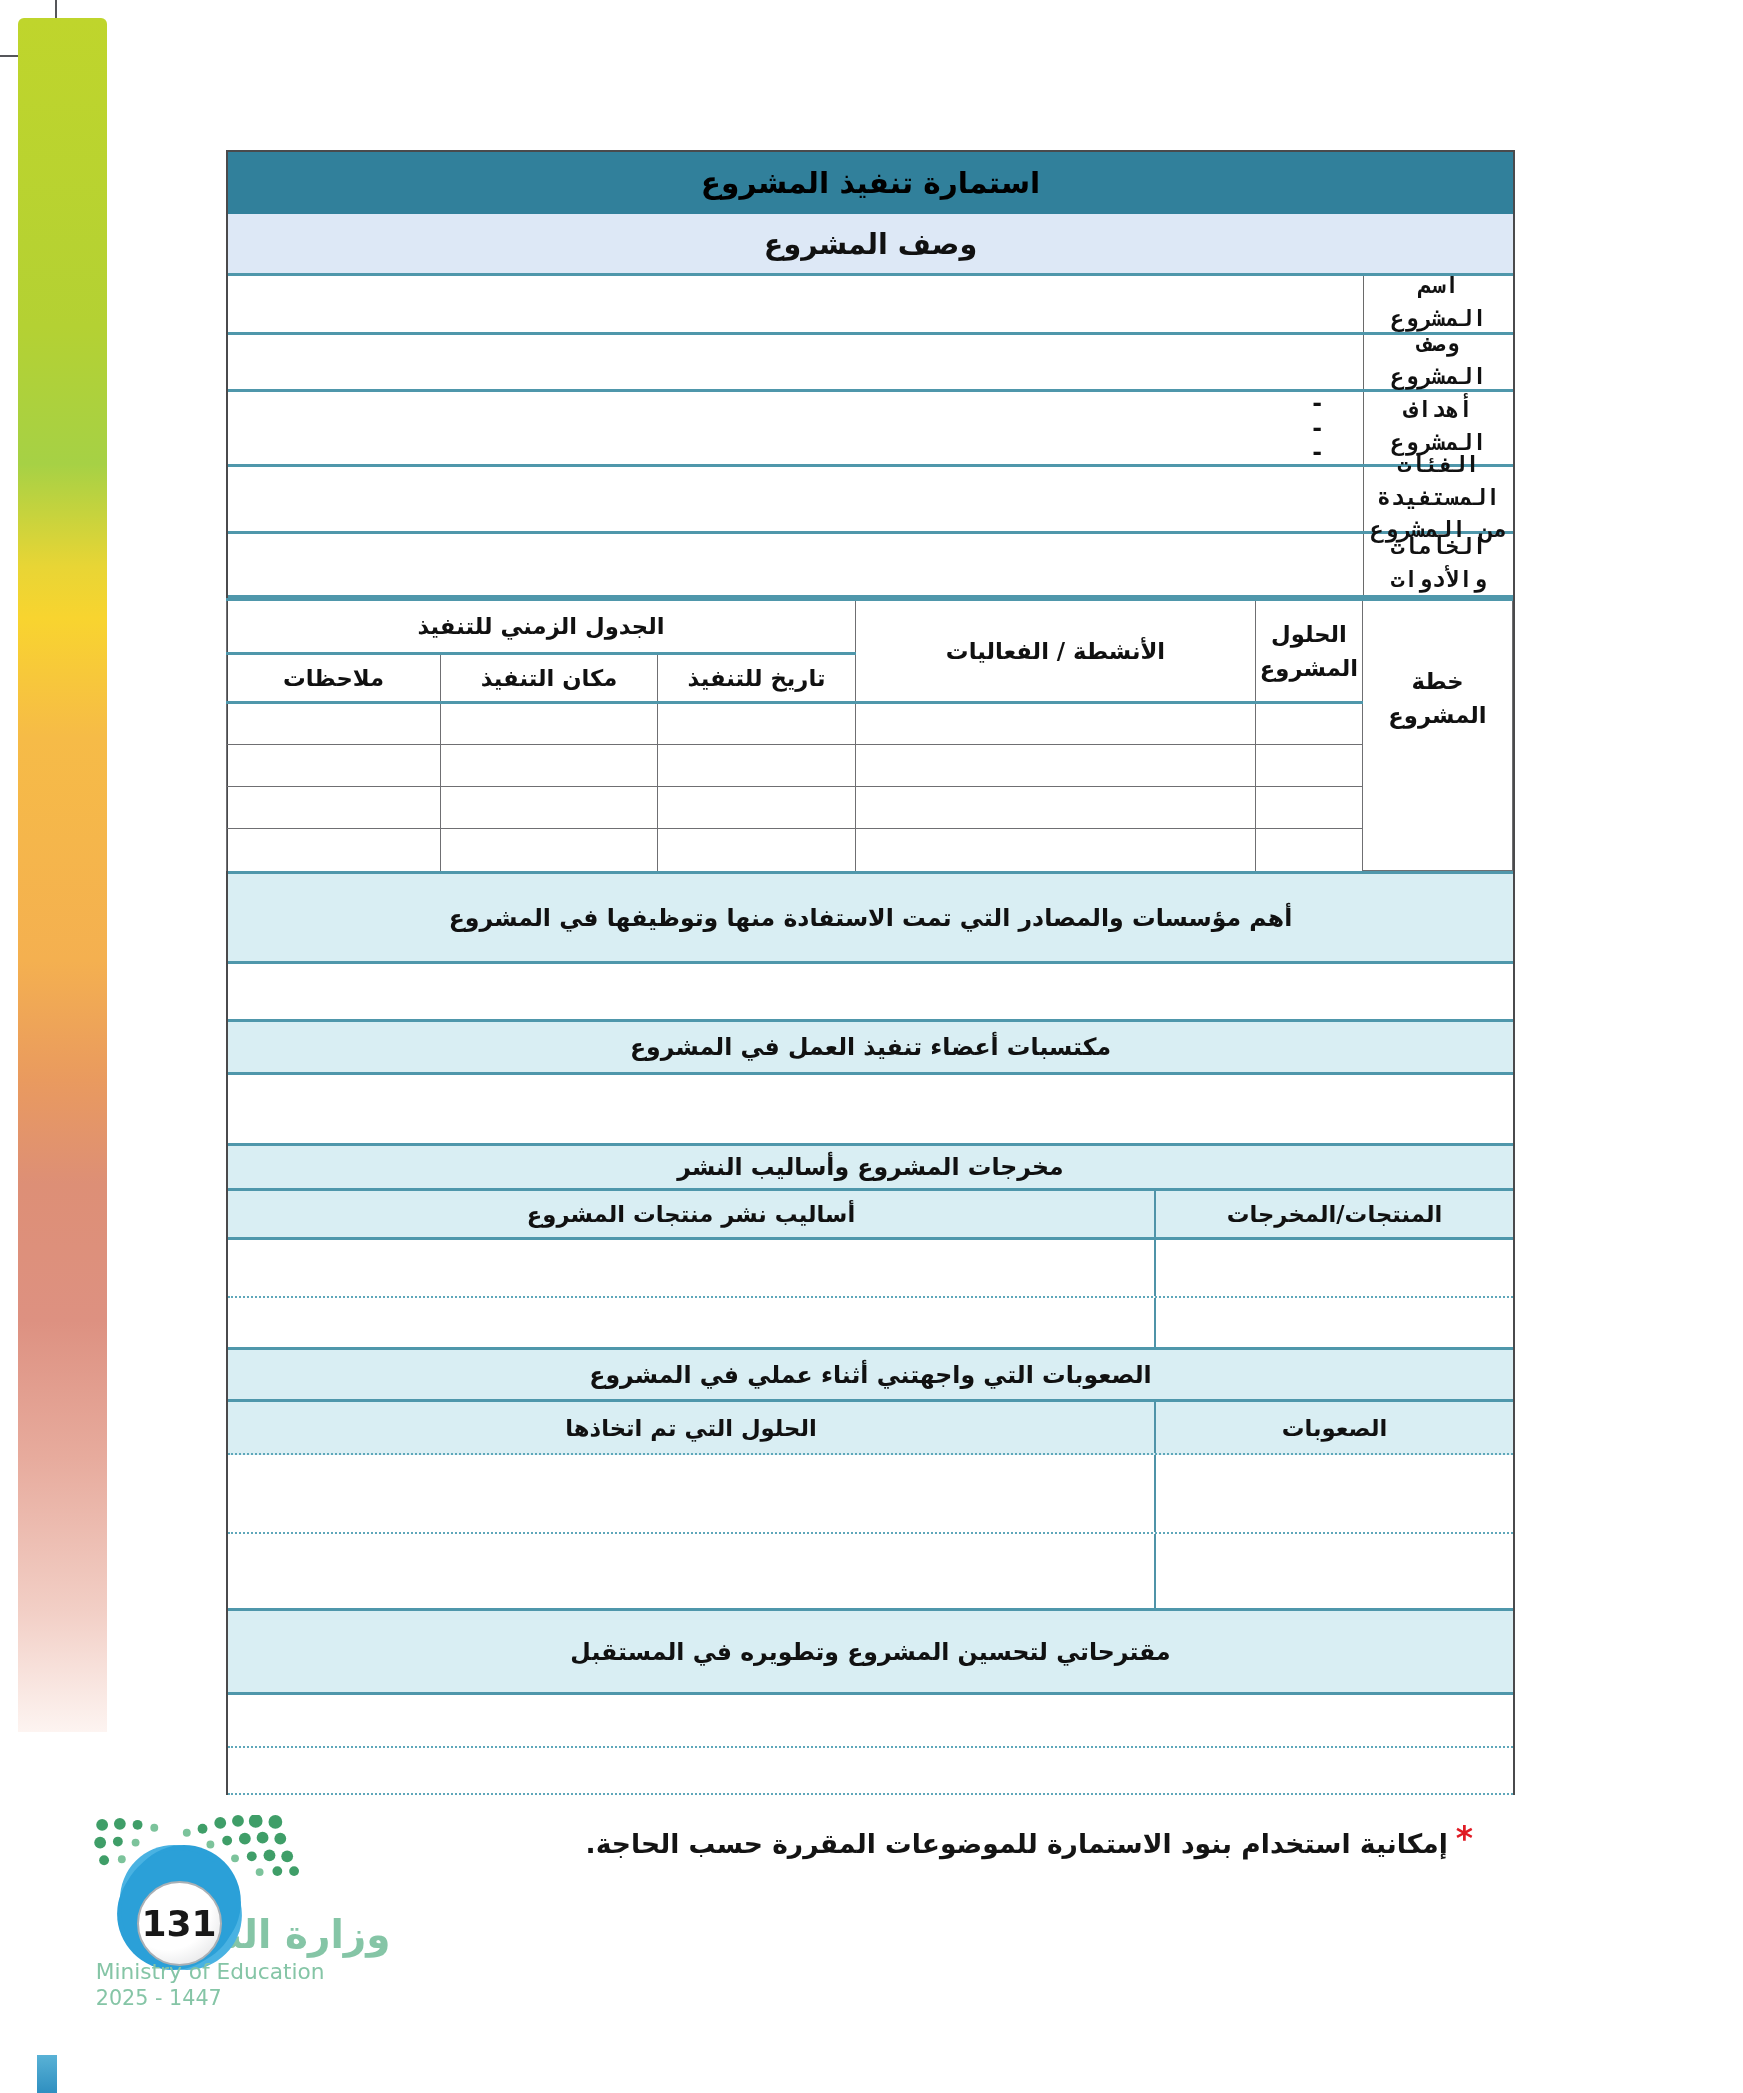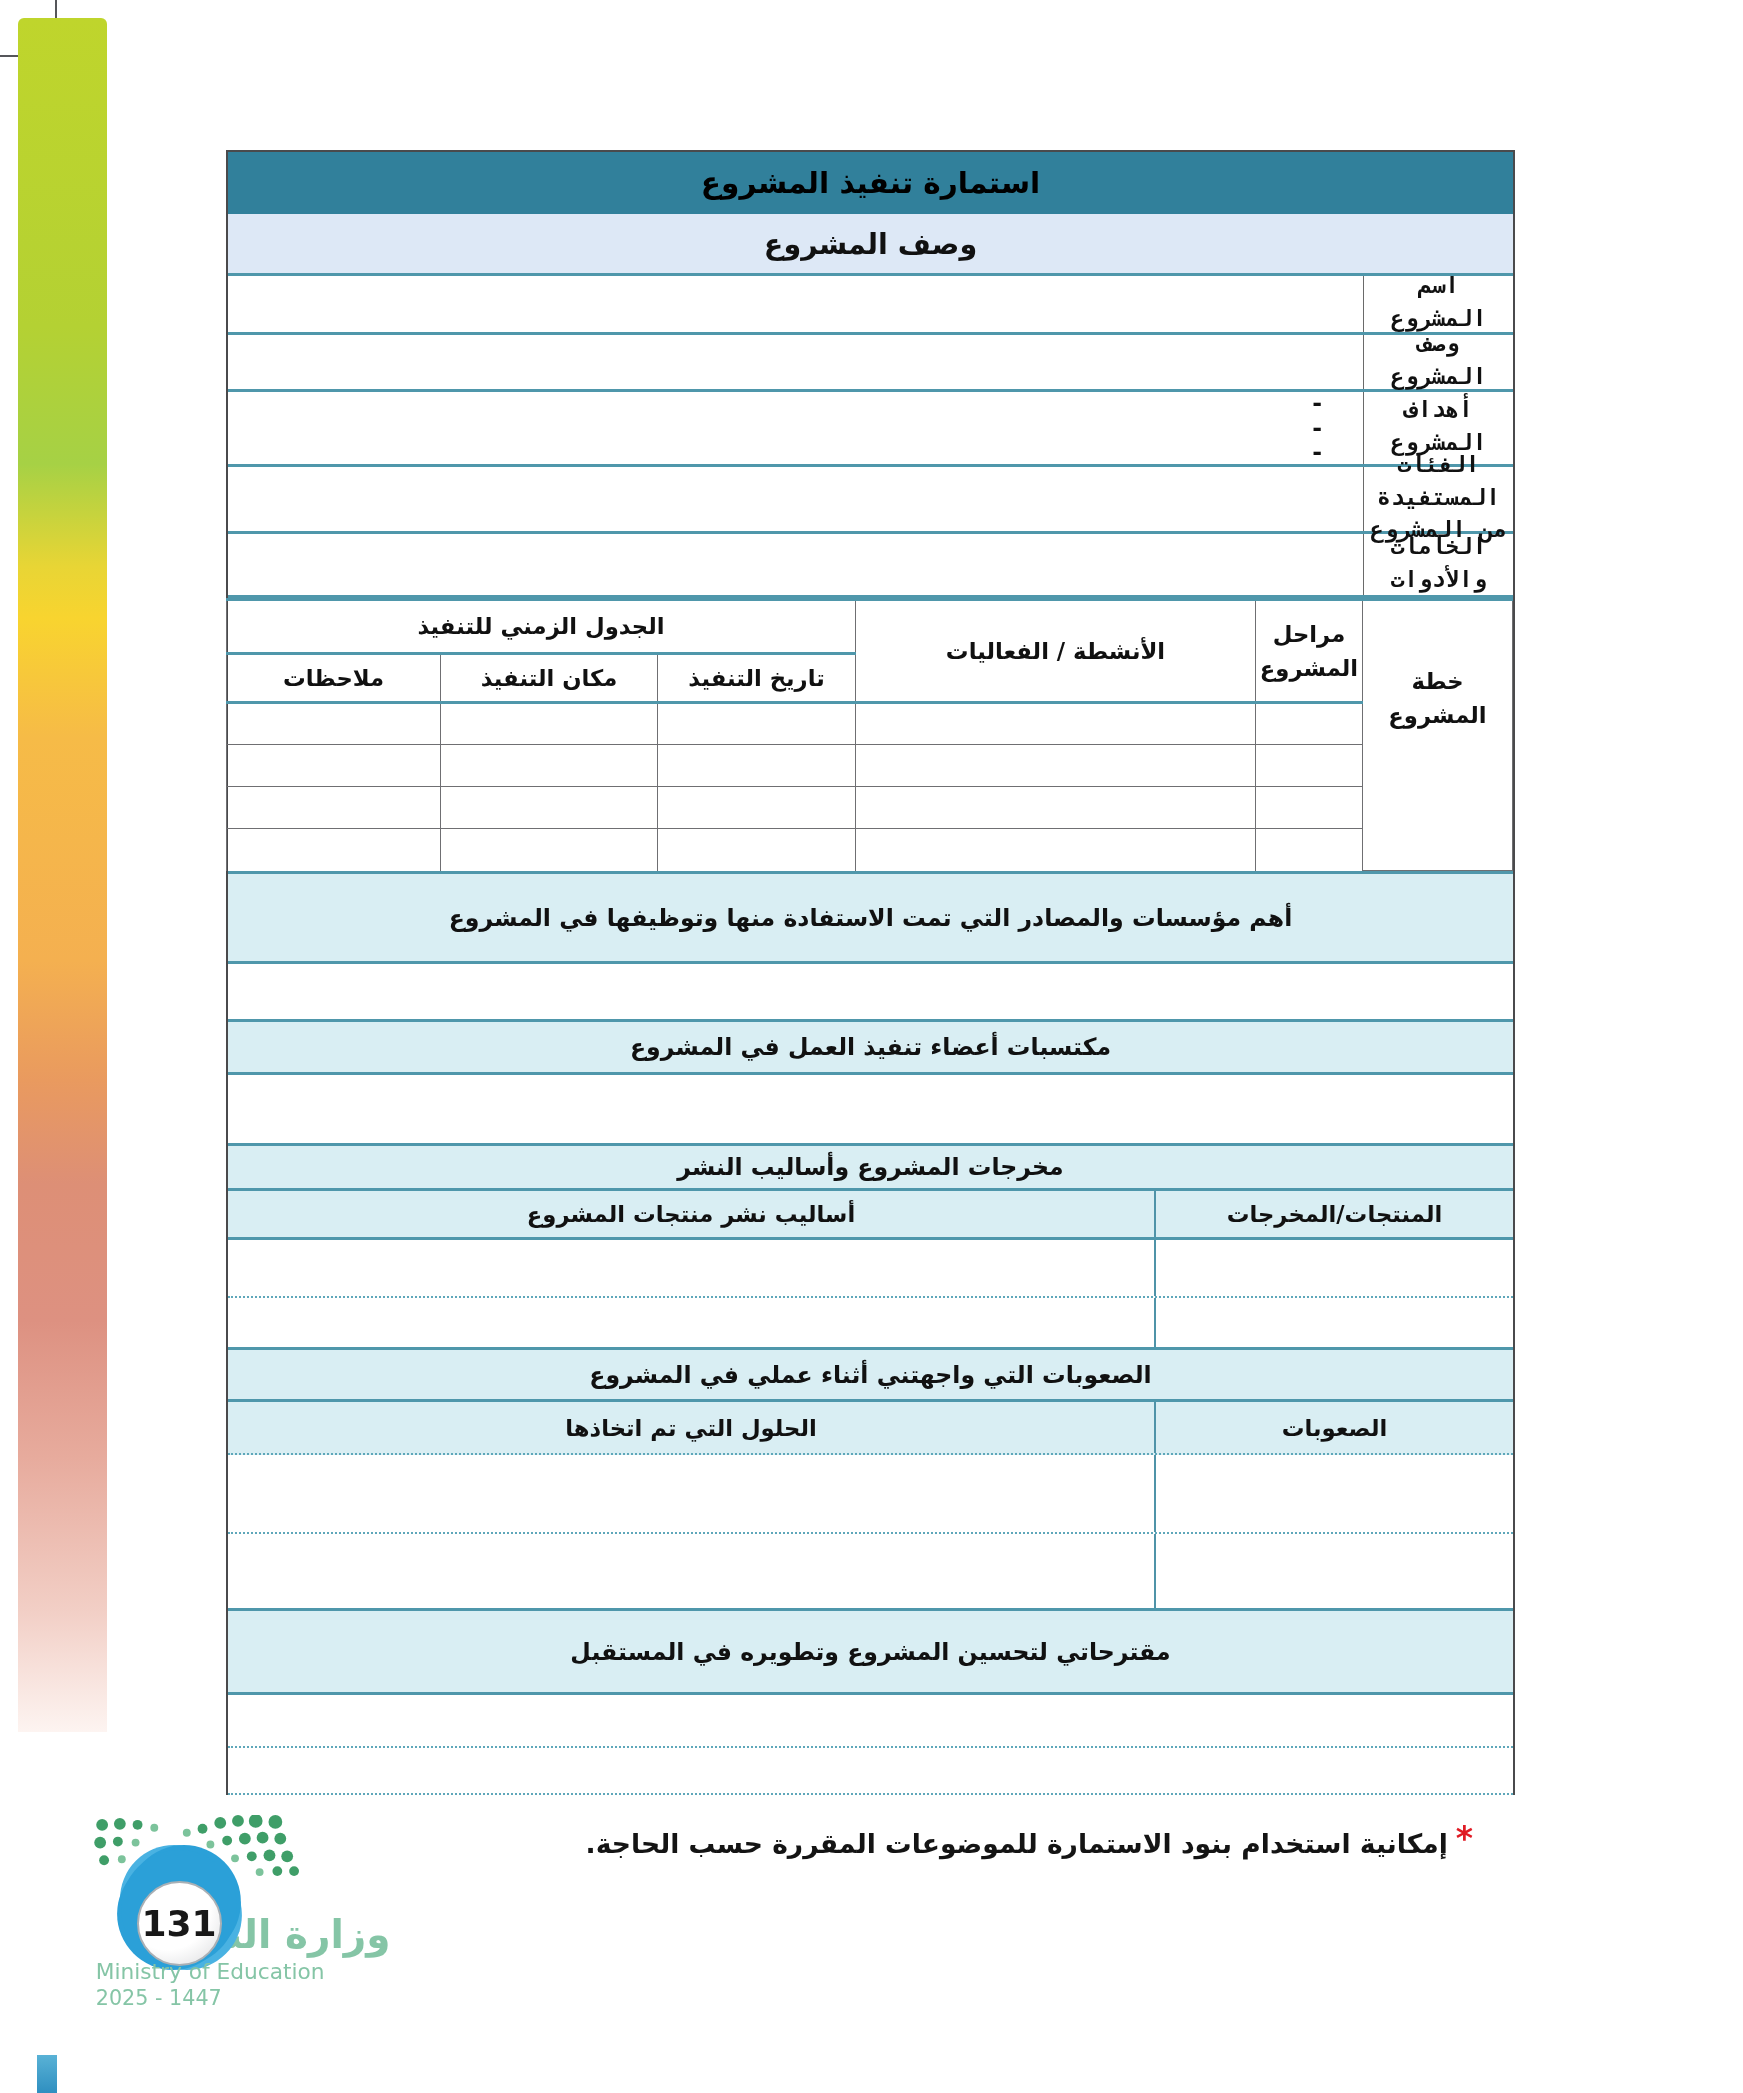--- a/index.html
+++ b/index.html
@@ -175,26 +175,26 @@
         <col style="width:150px">
           <col style="width:107px">
           <col style="width:400px">
         <col style="width:198px">
           <col style="width:217px">
           <col style="width:214px">
       </colgroup>
       <tbody>
           <tr class="h1">
         <td class="plan-label" rowspan="6">خطة المشروع</td>
-        <td rowspan="2" class="teal-under">مراحل المشروع</td>
+        <td rowspan="2" class="teal-under">الحلول المشروع</td>
         <td rowspan="2" class="teal-under">الأنشطة / الفعاليات</td>
         <td colspan="3" class="teal-under">الجدول الزمني للتنفيذ</td>
       </tr>
       <tr class="h2">
-        <td class="teal-under">تاريخ التنفيذ</td>
+        <td class="teal-under">تاريخ للتنفيذ</td>
         <td class="teal-under">مكان التنفيذ</td>
         <td class="teal-under">ملاحظات</td>
       </tr>
       <tr class="b">
         <td></td>
             <td></td>
         <td></td>
             <td></td>
         <td></td>
       </tr>

